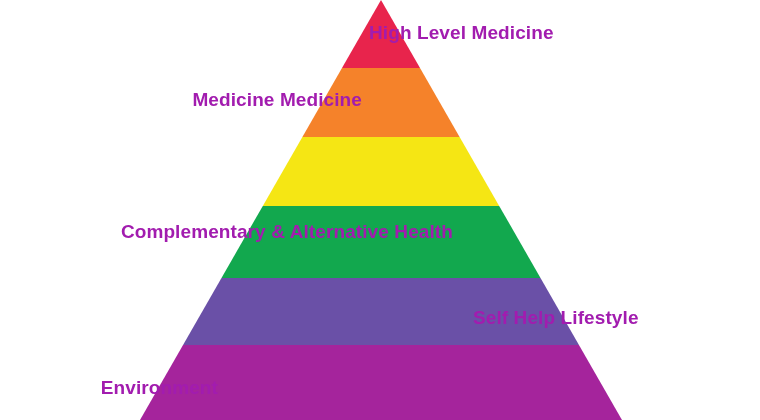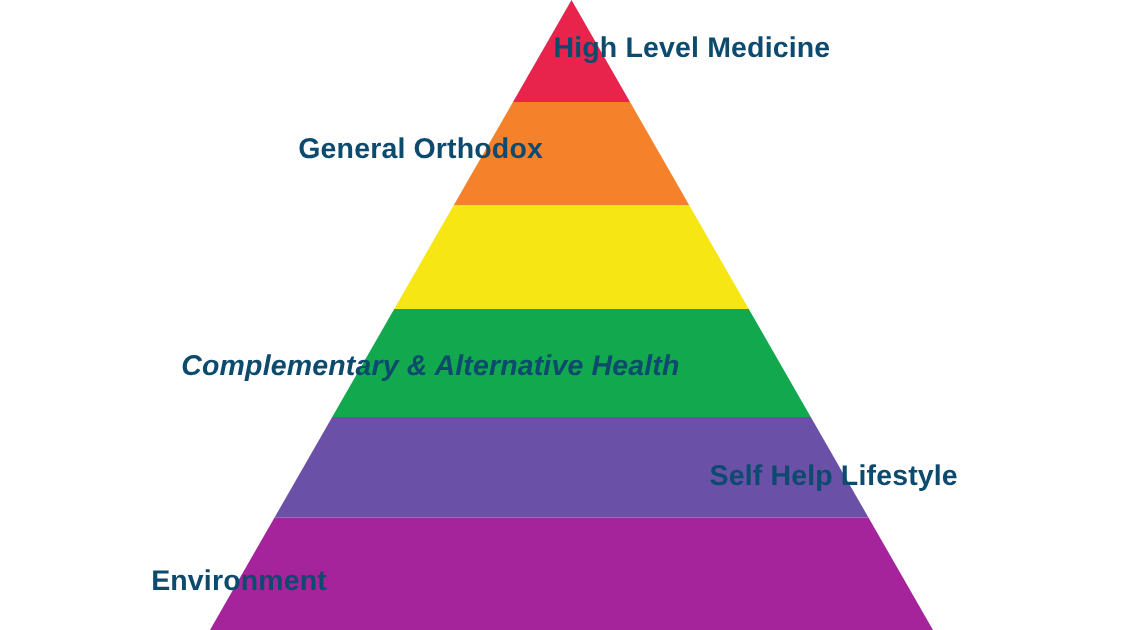--- a/index.html
+++ b/index.html
@@ -24,21 +24,21 @@
     top: 0;
     width: 760px;
     height: 420px;
   }
   .tier-label {
     position: absolute;
     font-family: "Liberation Sans", sans-serif;
     font-weight: bold;
     font-size: 19px;
     line-height: 1;
-    color: #0c4a6e;
+    color: #a21caf;
     white-space: nowrap;
     letter-spacing: 0.1px;
   }
   .lbl-right { text-align: right; }
   .lbl-left  { text-align: left; }
 </style>
 </head>
 <body>
 
 <div id="stage">
@@ -46,18 +46,18 @@
   <svg id="pyramid-svg" viewBox="0 0 760 420" preserveAspectRatio="none">
     <polygon points="381.00,0.00 381.00,0.00 420.02,68.00 341.98,68.00" fill="#E8244C"></polygon>
     <polygon points="341.98,68.00 420.02,68.00 459.61,137.00 302.39,137.00" fill="#F5822A"></polygon>
     <polygon points="302.39,137.00 459.61,137.00 499.20,206.00 262.80,206.00" fill="#F5E614"></polygon>
     <polygon points="262.80,206.00 499.20,206.00 540.52,278.00 221.48,278.00" fill="#12A84E"></polygon>
     <polygon points="221.48,278.00 540.52,278.00 578.96,345.00 183.04,345.00" fill="#6A50A7"></polygon>
     <polygon points="183.04,345.00 578.96,345.00 622.00,420.00 140.00,420.00" fill="#A5249C"></polygon>
   </svg>
 
   <div class="tier-label lbl-left" style="top: 23px; left: 369px;">High Level Medicine</div>
-  <div class="tier-label lbl-right" style="top: 90px; left: 0px; width: 362px;">General Orthodox</div>
-  <div class="tier-label lbl-right" style="top: 235px; left: 0px; width: 453px; font-style: italic;">Complementary &amp; Alternative Health</div>
+  <div class="tier-label lbl-right" style="top: 90px; left: 0px; width: 362px;">Medicine Medicine</div>
+  <div class="tier-label lbl-right" style="top: 222px; left: 0px; width: 453px;">Complementary &amp; Alternative Health</div>
   <div class="tier-label lbl-left" style="top: 308px; left: 473px;">Self Help Lifestyle</div>
   <div class="tier-label lbl-right" style="top: 378px; left: 0px; width: 218px;">Environment</div>
 
 </div>
 
 </body></html>

